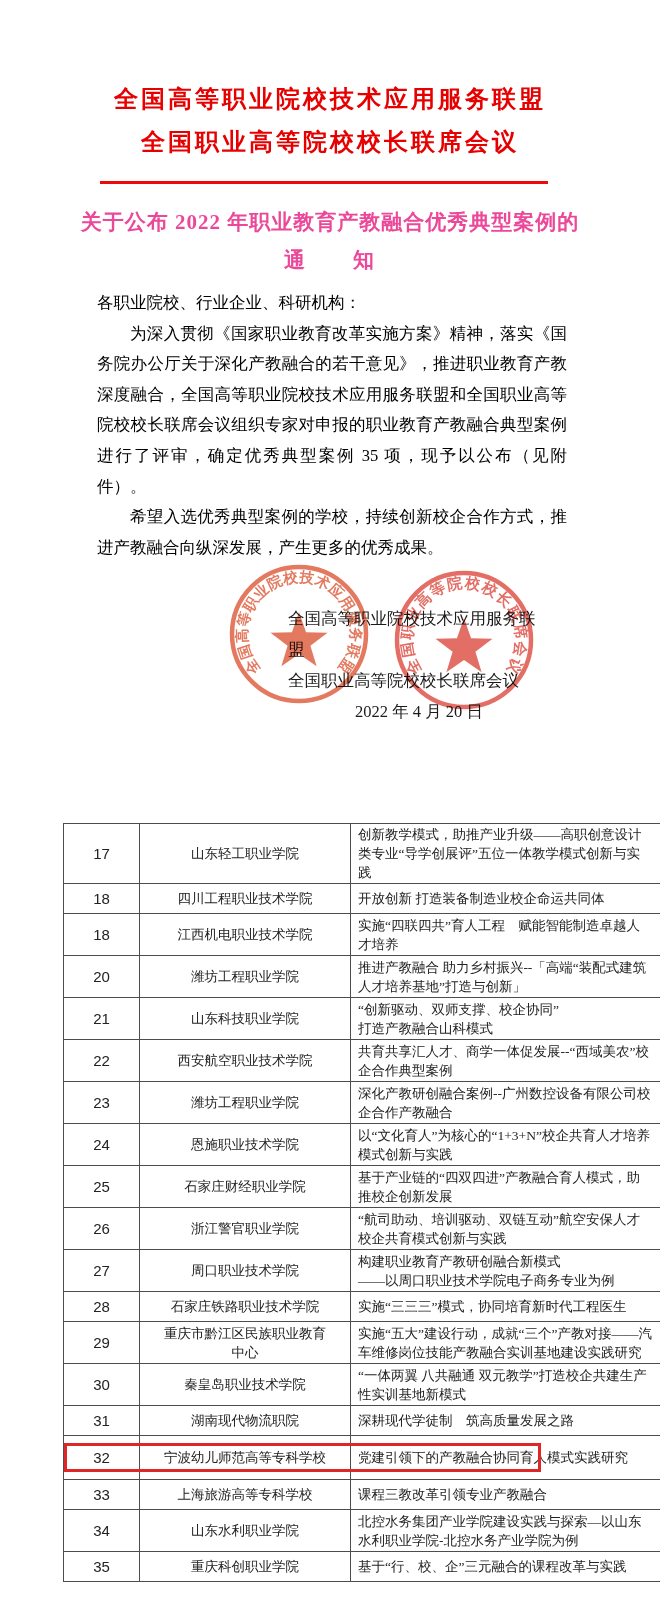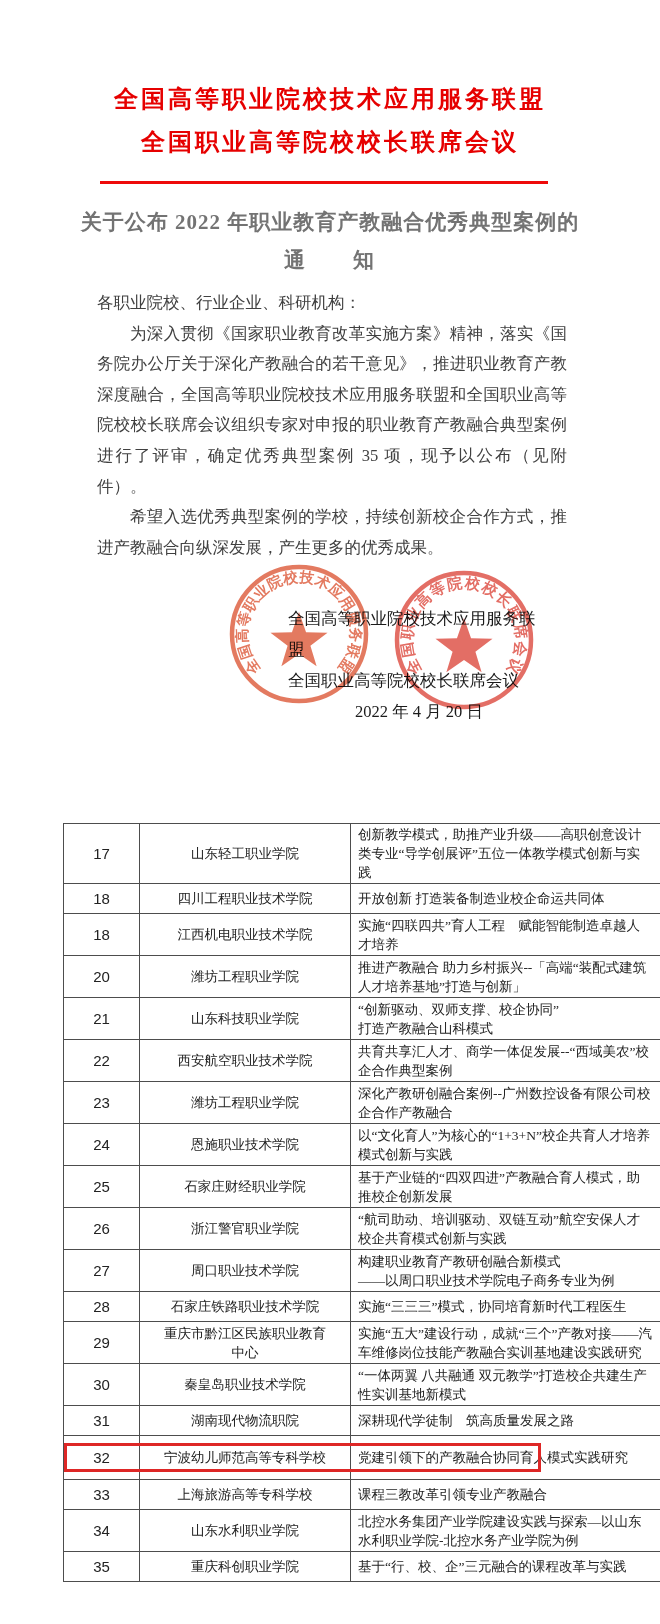--- a/index.html
+++ b/index.html
@@ -26,30 +26,30 @@
   .red-rule{
     position:absolute;top:181px;left:100px;
     width:448px;height:3px;background:#ee0a0a;
   }
   
   .notice-title{
     position:absolute;left:0;width:660px;
     text-align:center;
     font-weight:bold;
     font-size:21px;line-height:25px;
-    color:#737373;
+    color:#ec4899;
   }
   #nt1{top:210px;letter-spacing:1px;}
   #nt2{top:248px;letter-spacing:2px;}
   
   .doc-body{
     position:absolute;top:288px;left:97px;width:470px;
     font-size:16.5px;line-height:30.6px;
     text-align:justify;
-    color:#404040;
+    color:#000000;
   }
   .doc-body p{margin:0;}
   .doc-body p.indent{text-indent:2em;}
   
   .signature{
     position:absolute;top:603px;left:288px;width:262px;
     font-size:16.5px;line-height:31px;
     color:#1b1b1b;
     z-index:2;
   }

